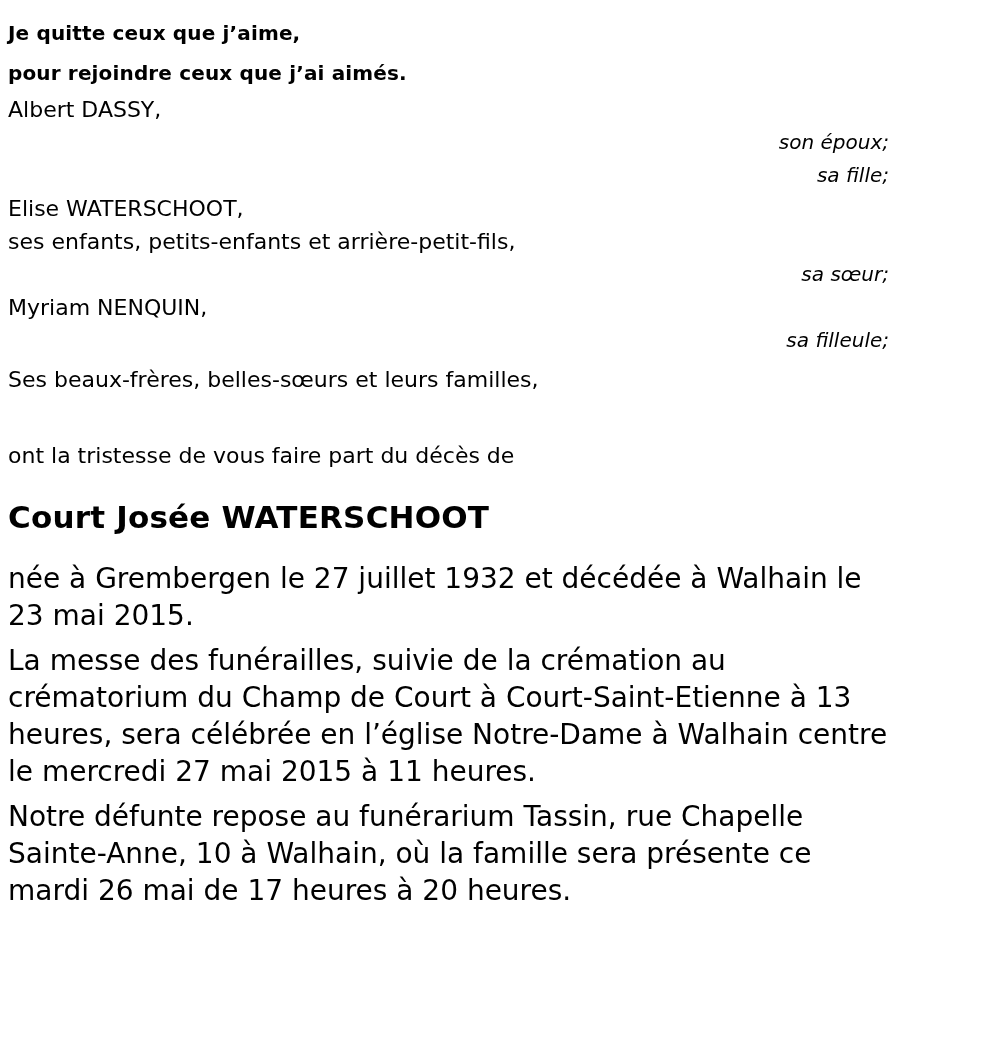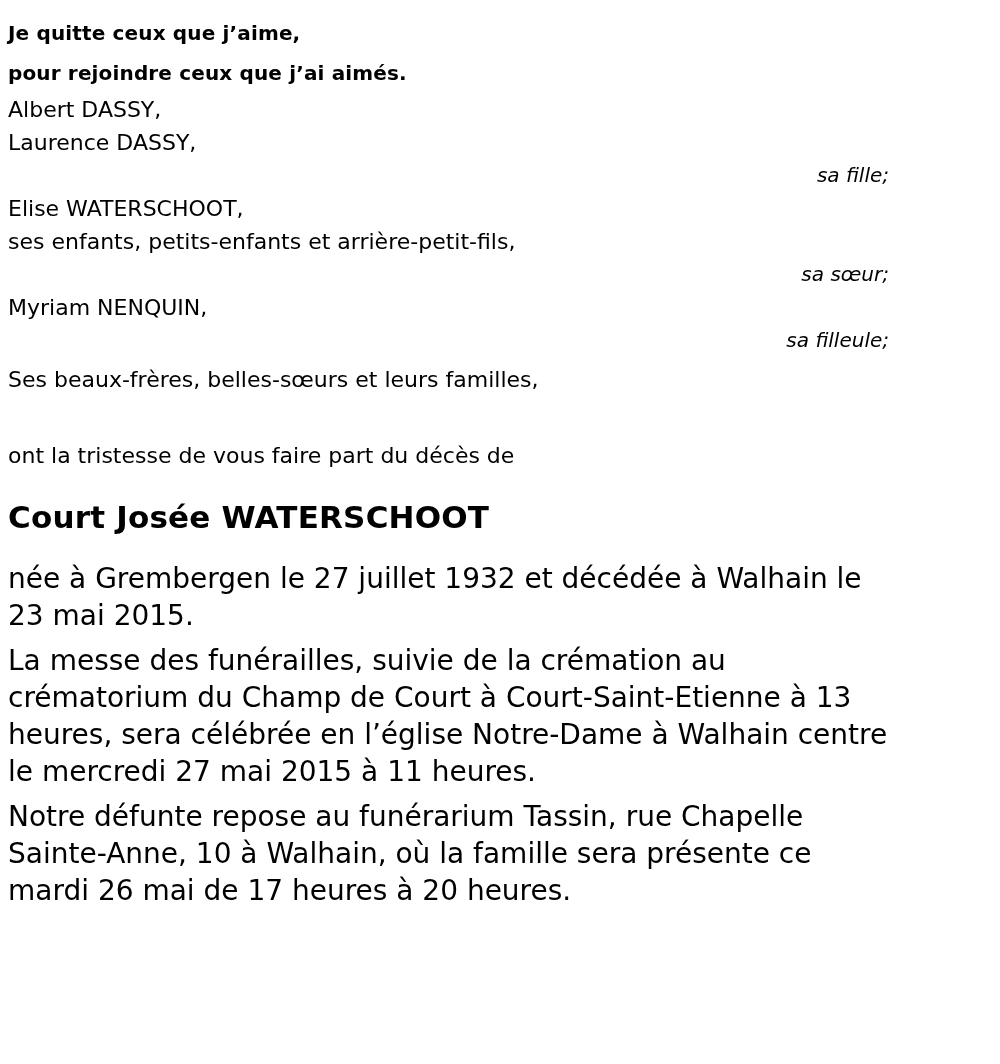--- a/index.html
+++ b/index.html
@@ -101,24 +101,24 @@
 
   <div class="epigraph">
     <div class="epigraph-line">Je quitte ceux que j’aime,</div>
     <div class="epigraph-line">pour rejoindre ceux que j’ai aimés.</div>
   </div>
 
   <div class="family">
 
     <div class="relation-group">
       <div class="name-line">Albert DASSY,</div>
+      <div class="relation-line">son époux;</div>
     </div>
 
     <div class="relation-group">
-      <div class="name-line">Laurence DASSY,</div>
       <div class="relation-line">sa fille;</div>
     </div>
 
     <div class="relation-group">
       <div class="name-line">Elise WATERSCHOOT,</div>
       <div class="name-line">ses enfants, petits-enfants et arrière-petit-fils,</div>
       <div class="relation-line">sa sœur;</div>
     </div>
 
     <div class="relation-group">

